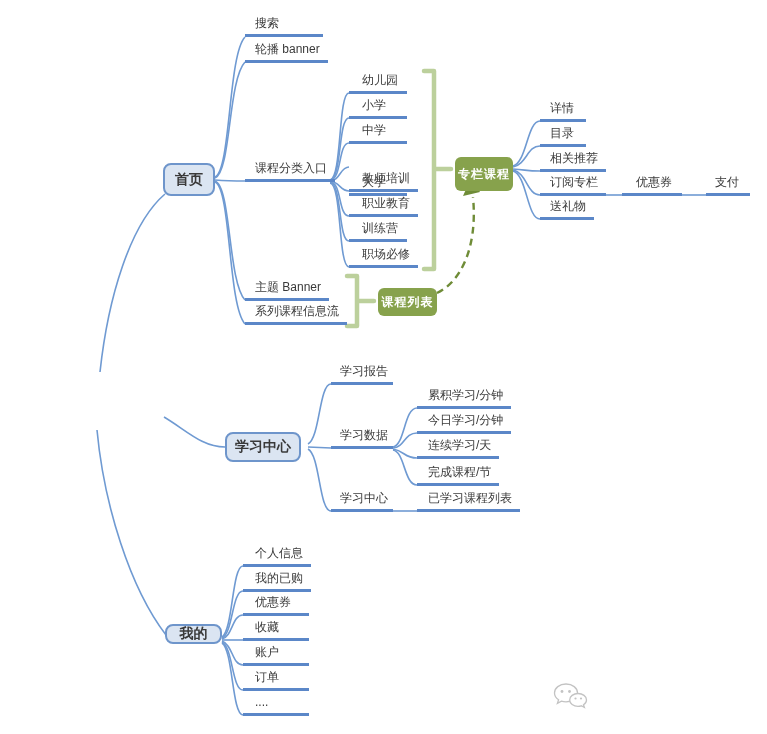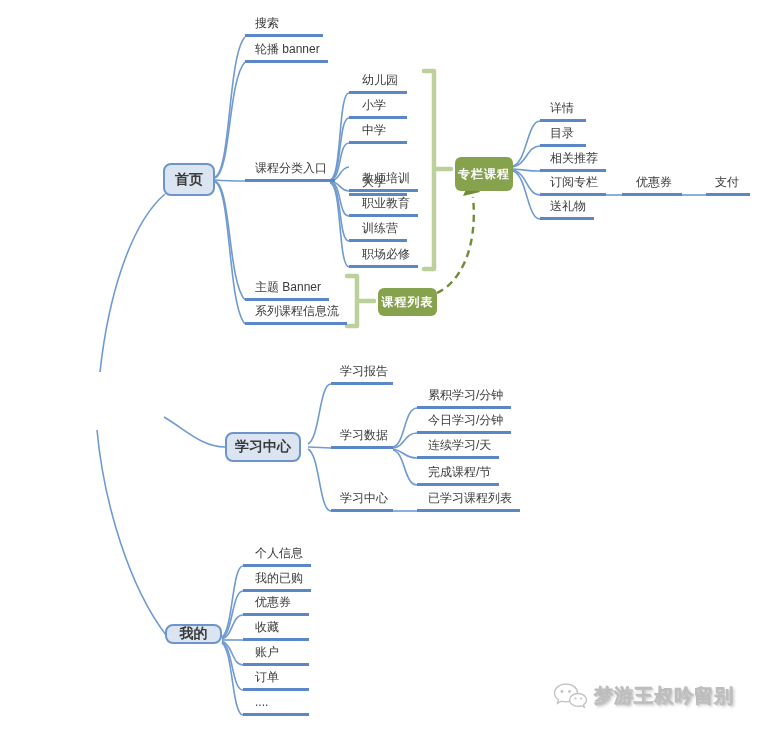--- a/index.html
+++ b/index.html
@@ -151,16 +151,15 @@
         <path d="M14,3 C7.5,3 2.5,7 2.5,12 c0,2.8 1.6,5.2 4.1,6.8 l-1.2,3.6 4-2.2 c1.4,0.4 2.9,0.6 4.6,0.6 6.5,0 11.5,-4 11.5,-8.8 C25.5,7 20.5,3 14,3 Z"></path>
         <path d="M26,12.5 c-4.6,0 -8.3,2.9 -8.3,6.4 0,3.5 3.7,6.4 8.3,6.4 1.2,0 2.3,-0.2 3.3,-0.5 l3.1,1.7 -0.9,-2.8 c1.9,-1.2 3,-2.9 3,-4.8 0,-3.5 -3.7,-6.4 -8.5,-6.4 Z"></path>
       </g>
       <g fill="#c3c3c3">
         <circle cx="10" cy="10.5" r="1.4"></circle>
         <circle cx="17.5" cy="10.5" r="1.4"></circle>
         <circle cx="23.5" cy="17.5" r="1.1"></circle>
         <circle cx="29" cy="17.5" r="1.1"></circle>
       </g>
     </svg>
-    <span class="wm-text">梦游王叔吟留别</span>
   </div>
 
 </div>
 
 </body></html>

